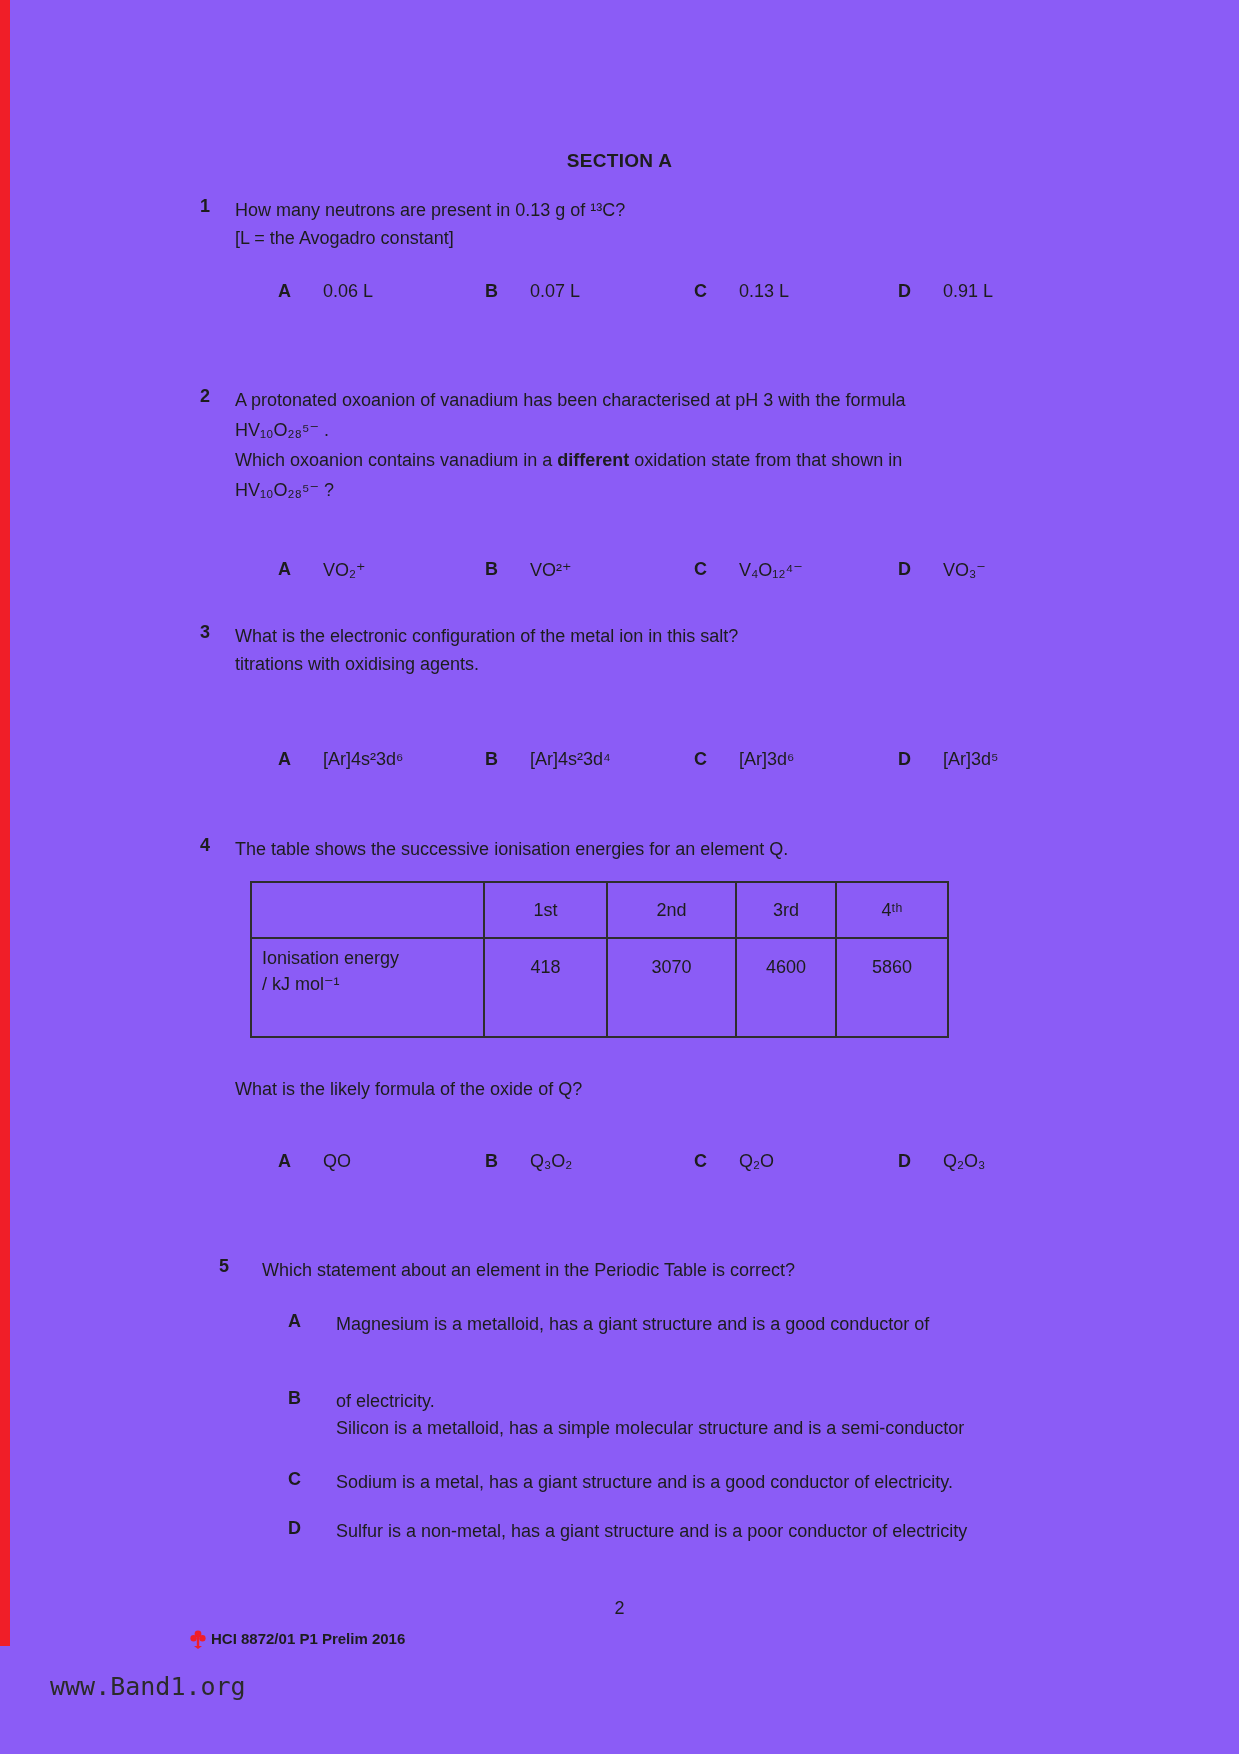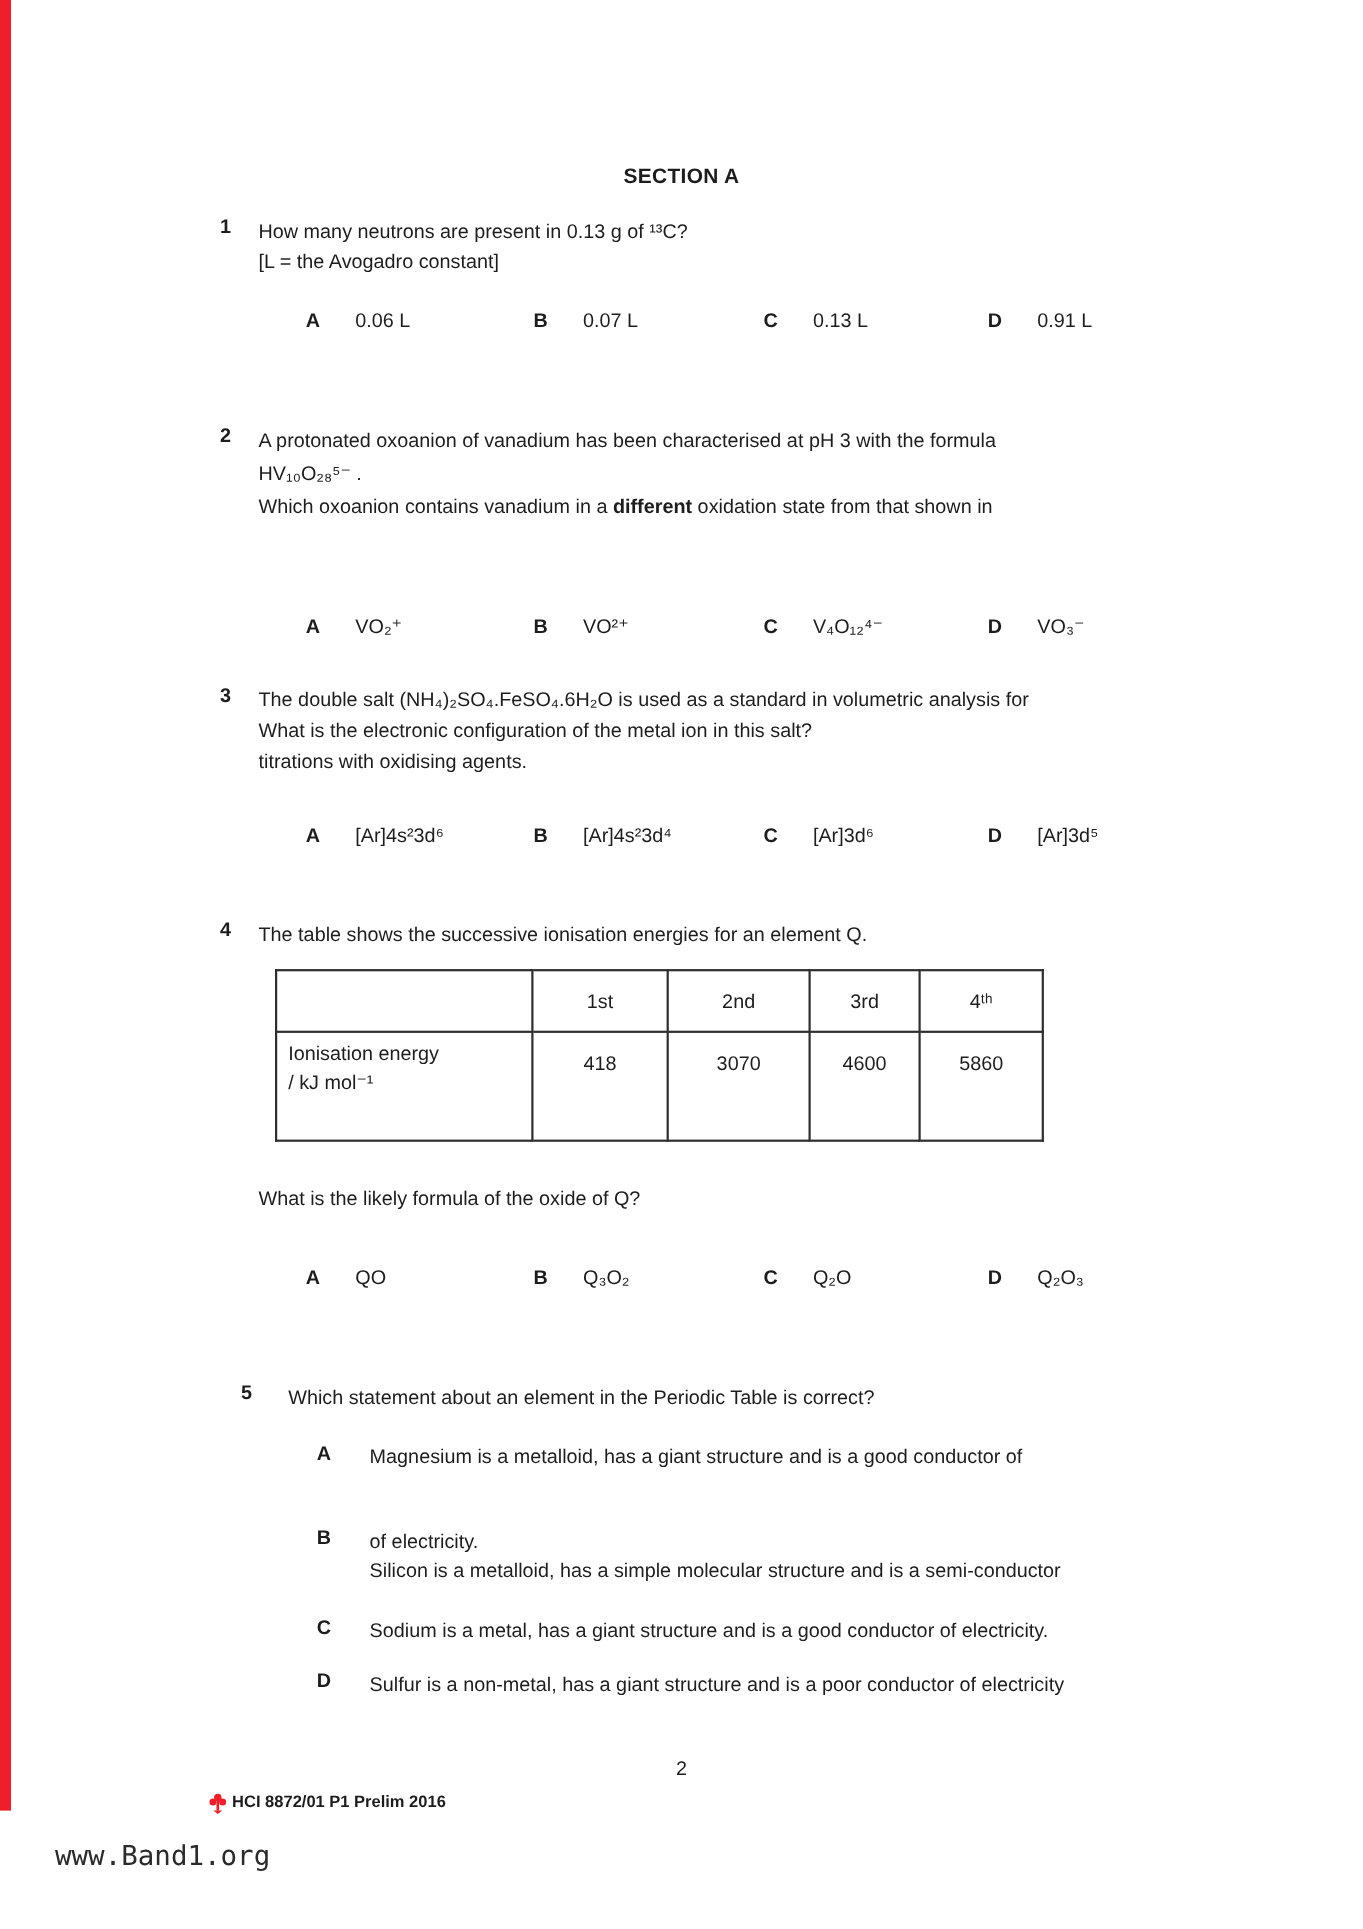--- a/index.html
+++ b/index.html
@@ -1,17 +1,17 @@
 <!DOCTYPE html>
 <html><head>
 <meta charset="utf-8">
 <style>
   html,body{margin:0;padding:0;background:#e9e9e9;}
   .page{
-    position:relative;width:1239px;height:1754px;background:#ffffff;
+    position:relative;width:1239px;height:1754px;background:#8b5cf6;
     font-family:"Liberation Sans","DejaVu Sans",sans-serif;
     color:#1d1d1d;font-size:18px;overflow:hidden;margin:0 auto;
   }
   .red-bar{position:absolute;left:0;top:0;width:10px;height:1646px;background:#f01e28;}
   .section-title{position:absolute;top:150px;left:0;width:1239px;text-align:center;
     font-weight:bold;font-size:19px;letter-spacing:.3px;}
   .q{position:absolute;left:200px;width:900px;}
   .q-row{display:flex;}
   .q-num{width:35px;flex:none;font-weight:bold;}
   .q5 .q-num{width:43px;}
@@ -74,20 +74,21 @@
     </div>
   </div>
 
   <div class="q" style="top:386px;">
     <div class="q-row">
       <div class="q-num">2</div>
       <div class="q-text">
         <div class="line">A protonated oxoanion of vanadium has been characterised at pH 3 with the formula</div>
         <div class="formula-line">HV₁₀O₂₈⁵⁻ .</div>
         <div class="line"><span>Which oxoanion contains vanadium in a </span><span style="font-weight:bold;">different</span><span> oxidation state from that shown in</span></div>
+        <div class="formula-line">HV₁₀O₂₈⁵⁻ ?</div>
       </div>
     </div>
   </div>
   <div class="optrow" style="top:559px;">
     <div class="opt">
       <span class="opt-letter">A</span>
       <span>VO₂⁺</span>
     </div>
     <div class="opt">
       <span class="opt-letter">B</span>
@@ -100,21 +101,20 @@
     <div class="opt">
       <span class="opt-letter">D</span>
       <span>VO₃⁻</span>
     </div>
   </div>
 
   <div class="q" style="top:622px;">
     <div class="q-row">
       <div class="q-num">3</div>
       <div class="q-text">
-        <div class="line">The double salt (NH₄)₂SO₄.FeSO₄.6H₂O is used as a standard in volumetric analysis for</div>
         <div class="line">What is the electronic configuration of the metal ion in this salt?</div>
         <div class="line">titrations with oxidising agents.</div>
       </div>
     </div>
   </div>
   <div class="optrow" style="top:749px;">
     <div class="opt">
       <span class="opt-letter">A</span>
       <span>[Ar]4s²3d⁶</span>
     </div>

